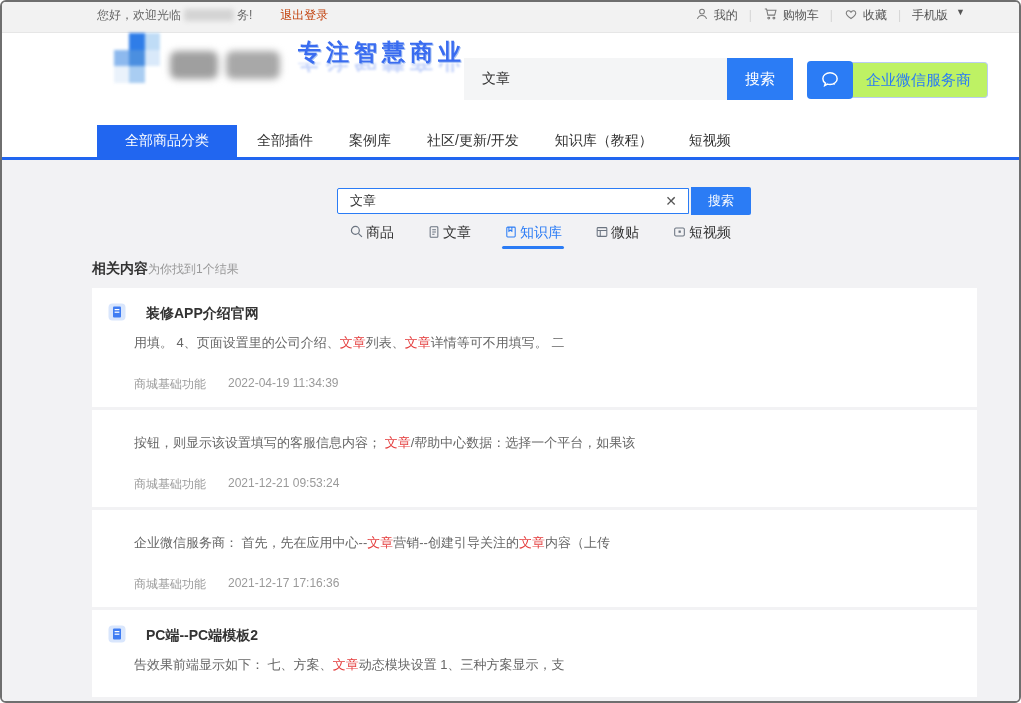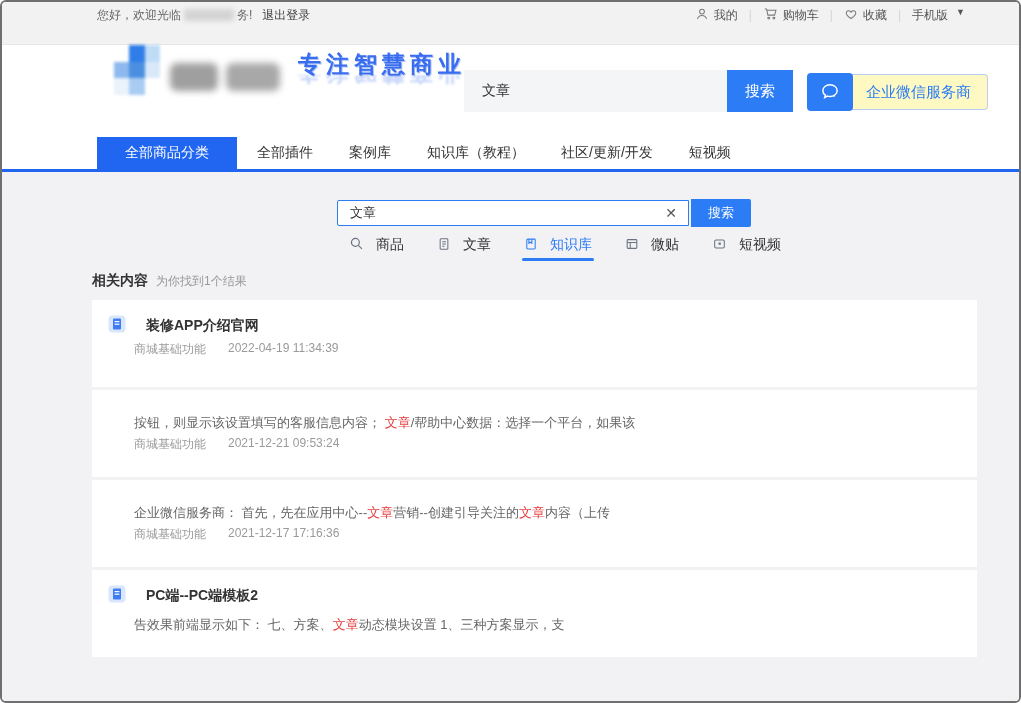--- a/index.html
+++ b/index.html
@@ -3,24 +3,24 @@
 <meta charset="utf-8">
 <style>
   html,body{margin:0;padding:0;background:#fff;}
   .window{
     width:1021px;height:703px;box-sizing:border-box;border:2px solid #6f6f6f;
     border-radius:6px;overflow:hidden;background:#fff;position:relative;
     font-family:"Liberation Sans","DejaVu Sans",sans-serif;
   }
   
   .topbar{height:26px;background:#f2f2f2;border-bottom:1px solid #e6e6e6;
-    display:flex;align-items:center;padding:0 54px 16px 95px;font-size:12px;color:#666;}
+    display:flex;align-items:center;padding:0 54px 4px 95px;font-size:12px;color:#666;}
   .greet{display:flex;align-items:center;}
   .blur-name{width:50px;height:12px;background:#d4d4d4;border-radius:3px;filter:blur(2.5px);margin:0 3px;display:inline-block;}
-  .logout{color:#404040;margin-left:10px;cursor:pointer;}
+  .logout{color:#c2410c;margin-left:28px;cursor:pointer;}
   .topbar-right{margin-left:auto;display:flex;align-items:center;}
   .tblink{display:flex;gap:5px;color:#555;cursor:pointer;}
   .tblink svg{color:#7a7a7a;}
   .tbsep{color:#d5d5d5;margin:0 11px;}
   .caret{font-size:9px;color:#555;margin-left:3px;}
   
   .header{height:92px;background:#fff;position:relative;}
   .logo{position:absolute;left:112px;top:0;display:flex;align-items:flex-end;cursor:pointer;}
   .logo-plus{width:46px;height:50px;display:grid;grid-template-columns:repeat(3,1fr);grid-template-rows:repeat(3,1fr);filter:blur(1.6px);}
   .logo-plus i{display:block;}
@@ -34,51 +34,51 @@
   .slogan{font-size:23px;font-weight:bold;color:#3a6cf0;letter-spacing:5px;white-space:nowrap;
     text-shadow:1px 1px 0 #a8c2f2;filter:blur(.2px);}
   .slogan-reflection{position:absolute;left:0;top:26px;height:13px;overflow:hidden;transform:scaleY(-1);
     opacity:.28;filter:blur(1px);font-size:23px;font-weight:bold;color:#3a6cf0;letter-spacing:5px;white-space:nowrap;}
   .hsearch{position:absolute;left:462px;top:25px;display:flex;}
   .hsearch input{width:227px;height:42px;border:0;background:#f4f5f6;padding:0 18px;font-size:14px;color:#333;outline:none;font-family:inherit;}
   .hsearch button{width:66px;height:42px;background:#2b7cf5;color:#fff;border:0;font-size:15px;cursor:pointer;font-family:inherit;}
   .wx{position:absolute;left:805px;top:28px;display:flex;align-items:center;cursor:pointer;}
   .wx-icon{width:46px;height:38px;background:#2b7cf5;border-radius:4px;display:flex;align-items:center;justify-content:center;position:relative;z-index:1;}
   .wx-label{height:34px;border:1px solid #b9cdf2;border-left:0;border-radius:0 4px 4px 0;display:flex;align-items:center;
-    padding:0 16px;color:#2b7cf5;font-size:15px;background:#fef9c3;margin-left:-3px;}
+    padding:0 16px;color:#2b7cf5;font-size:15px;background:#bef264;margin-left:-3px;}
   
   .nav{height:32px;background:#fff;display:flex;align-items:stretch;padding-left:95px;}
   .nav-item{display:flex;align-items:center;font-size:14px;color:#333;margin-right:36px;cursor:pointer;white-space:nowrap;}
   .nav-item.active{background:#2166f0;color:#fff;width:140px;justify-content:center;margin-right:20px;}
   .blue-line{height:3px;background:#2166f0;}
   
   .content{background:#f2f2f4;height:545px;overflow:hidden;position:relative;}
   .search2{position:absolute;left:335px;top:27px;display:flex;align-items:center;}
   .s2box{width:352px;height:26px;border:1px solid #2b7cf5;background:#fff;display:flex;align-items:center;
     padding:0 8px 0 10px;box-sizing:border-box;border-radius:2px 0 0 2px;}
   .s2box input{flex:1;border:0;outline:none;font-size:13px;color:#333;background:transparent;font-family:inherit;}
   .clear-x{color:#555;font-size:14px;cursor:pointer;padding:0 3px;line-height:1;}
   .search2 button{width:60px;height:28px;background:#2b7cf5;color:#fff;border:0;font-size:13px;
     border-radius:0 2px 2px 0;cursor:pointer;margin-left:2px;font-family:inherit;}
   .tabs{position:absolute;left:347px;top:64px;display:flex;gap:33px;}
-  .tab{display:flex;align-items:center;gap:12px;font-size:14px;color:#333;cursor:pointer;position:relative;padding-bottom:7px;}
+  .tab{display:flex;align-items:center;gap:2px;font-size:14px;color:#333;cursor:pointer;position:relative;padding-bottom:7px;}
   .tab svg{color:#6b7480;}
   .tab.active{color:#2b7cf5;}
   .tab.active svg{color:#2b7cf5;}
   .tab.active::after{content:"";position:absolute;left:-2px;right:-2px;bottom:0;height:3px;background:#2b7cf5;border-radius:2px;}
-  .results-head{position:absolute;left:90px;top:100px;display:flex;align-items:baseline;gap:8px;}
+  .results-head{position:absolute;left:90px;top:100px;display:flex;align-items:baseline;}
   .rh-title{font-size:14px;color:#333;font-weight:bold;}
   .rh-count{font-size:12px;color:#999;}
   .results{position:absolute;left:90px;top:128px;width:885px;display:flex;flex-direction:column;gap:3px;}
   .card{background:#fff;padding:15px 20px 14px 16px;box-sizing:border-box;min-height:87px;}
   .card-top{display:flex;align-items:center;gap:20px;}
   .card-title{font-size:14px;color:#333;font-weight:bold;cursor:pointer;}
   .card-snippet{margin:10px 0 0 26px;font-size:13px;color:#666;line-height:1.3;}
   .hl{color:#e43d3d;}
-  .card-meta{margin:4px 0 0 26px;font-size:12px;color:#9a9a9a;display:flex;gap:22px;}
+  .card-meta{margin:24px 0 0 26px;font-size:12px;color:#9a9a9a;display:flex;gap:22px;}
 </style>
 </head>
 <body>
 
 <div class="window">
 
   <div class="topbar">
     <span class="greet">
       <span>您好，欢迎光临</span>
       <span class="blur-name"></span>
@@ -148,22 +148,22 @@
           </svg>
         </span>
       <span class="wx-label">企业微信服务商</span>
     </div>
   </div>
 
   <div class="nav" id="main-nav">
       <div class="nav-item active">全部商品分类</div>
       <div class="nav-item">全部插件</div>
       <div class="nav-item">案例库</div>
+      <div class="nav-item">社区/更新/开发</div>
       <div class="nav-item">知识库（教程）</div>
-      <div class="nav-item">社区/更新/开发</div>
       <div class="nav-item">短视频</div>
     </div>
   <div class="blue-line"></div>
 
   <div class="content">
     <div class="search2">
       <div class="s2box">
         <input value="文章" style="">
         <span class="clear-x">✕</span>
       </div>
@@ -217,20 +217,21 @@
         <div class="card">
           <div class="card-top">
             <span><svg width="18" height="18" viewBox="0 0 18 18">
                 <rect x="0.5" y="0.5" width="17" height="17" rx="4" fill="#d9e6fc"></rect>
                 <rect x="5" y="3.4" width="8" height="11.2" rx="1" fill="#3e7cf3"></rect>
                 <rect x="6.6" y="6" width="4.8" height="1.2" fill="#ffffff"></rect>
                 <rect x="6.6" y="8.6" width="4.8" height="1.2" fill="#ffffff"></rect>
               </svg></span>
             <span class="card-title">装修APP介绍官网</span>
           </div>
+          <div class="card-snippet"><span>用填。 4、页面设置里的公司介绍、</span><span class="hl">文章</span><span>列表、</span><span class="hl">文章</span><span>详情等可不用填写。 二</span></div>
           <div class="card-meta">
             <span>商城基础功能</span>
             <span>2022-04-19 11:34:39</span>
           </div>
         </div>
         <div class="card">
           <div class="card-snippet"><span>按钮，则显示该设置填写的客服信息内容； </span><span class="hl">文章</span><span>/帮助中心数据：选择一个平台，如果该</span></div>
           <div class="card-meta">
             <span>商城基础功能</span>
             <span>2021-12-21 09:53:24</span>

